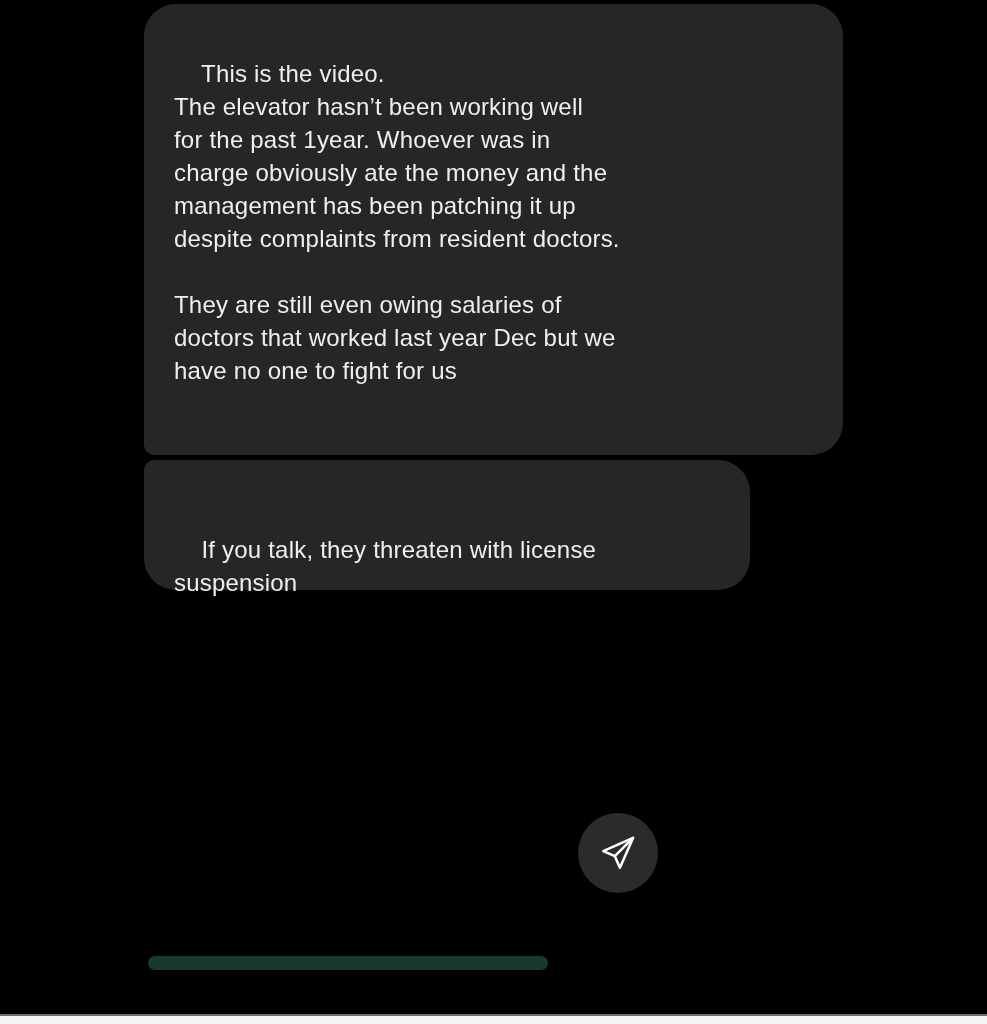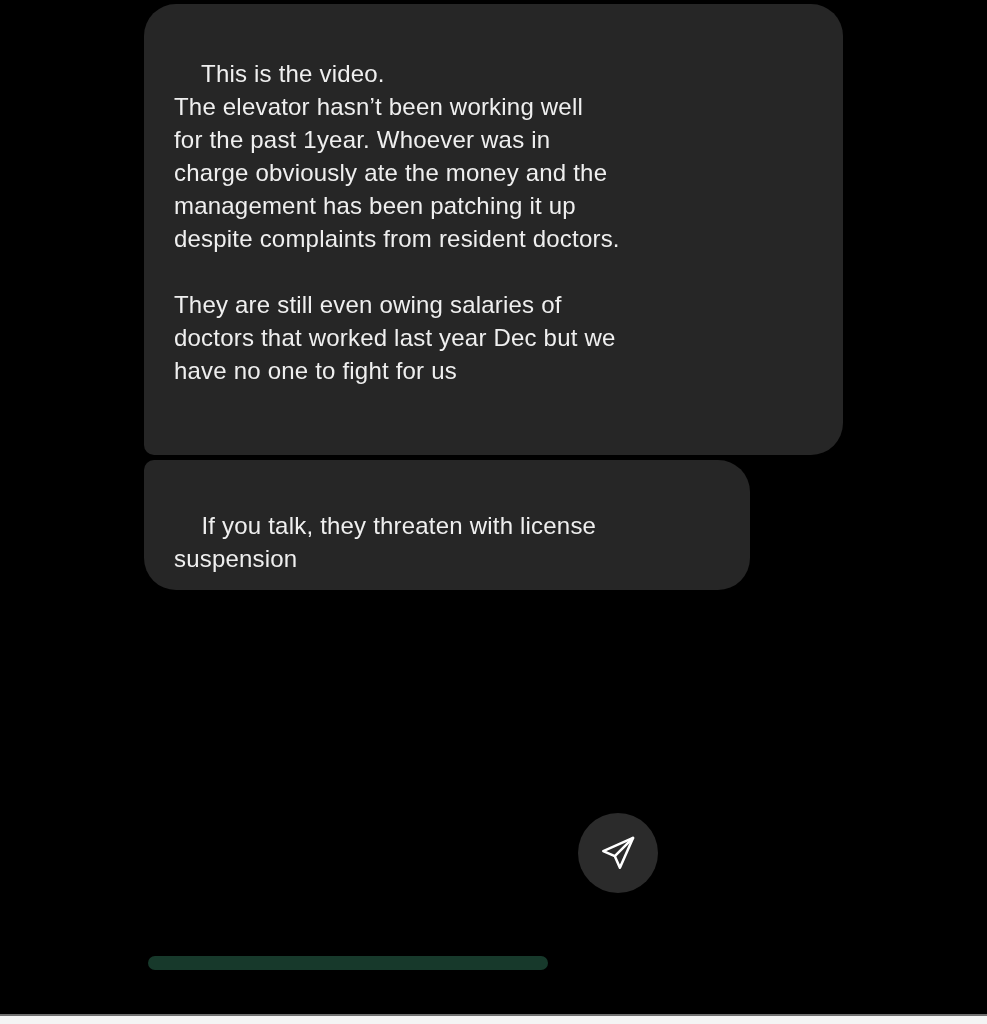--- a/index.html
+++ b/index.html
@@ -31,21 +31,21 @@
     width: 699px;
     height: 451px;
     padding: 20px 30px;
     border-radius: 32px 32px 32px 10px;
   }
   .bubble-2 {
     left: 144px;
     top: 460px;
     width: 606px;
     height: 130px;
-    padding: 16px 30px;
+    padding: 40px 30px;
     border-radius: 10px 32px 32px 32px;
   }
   .caption {
     position: absolute;
     left: 148px;
     top: 694px;
     color: var(--caption-text, #d5d5d5);
     font-size: 21px;
     line-height: 27.5px;
     letter-spacing: 0.2px;

